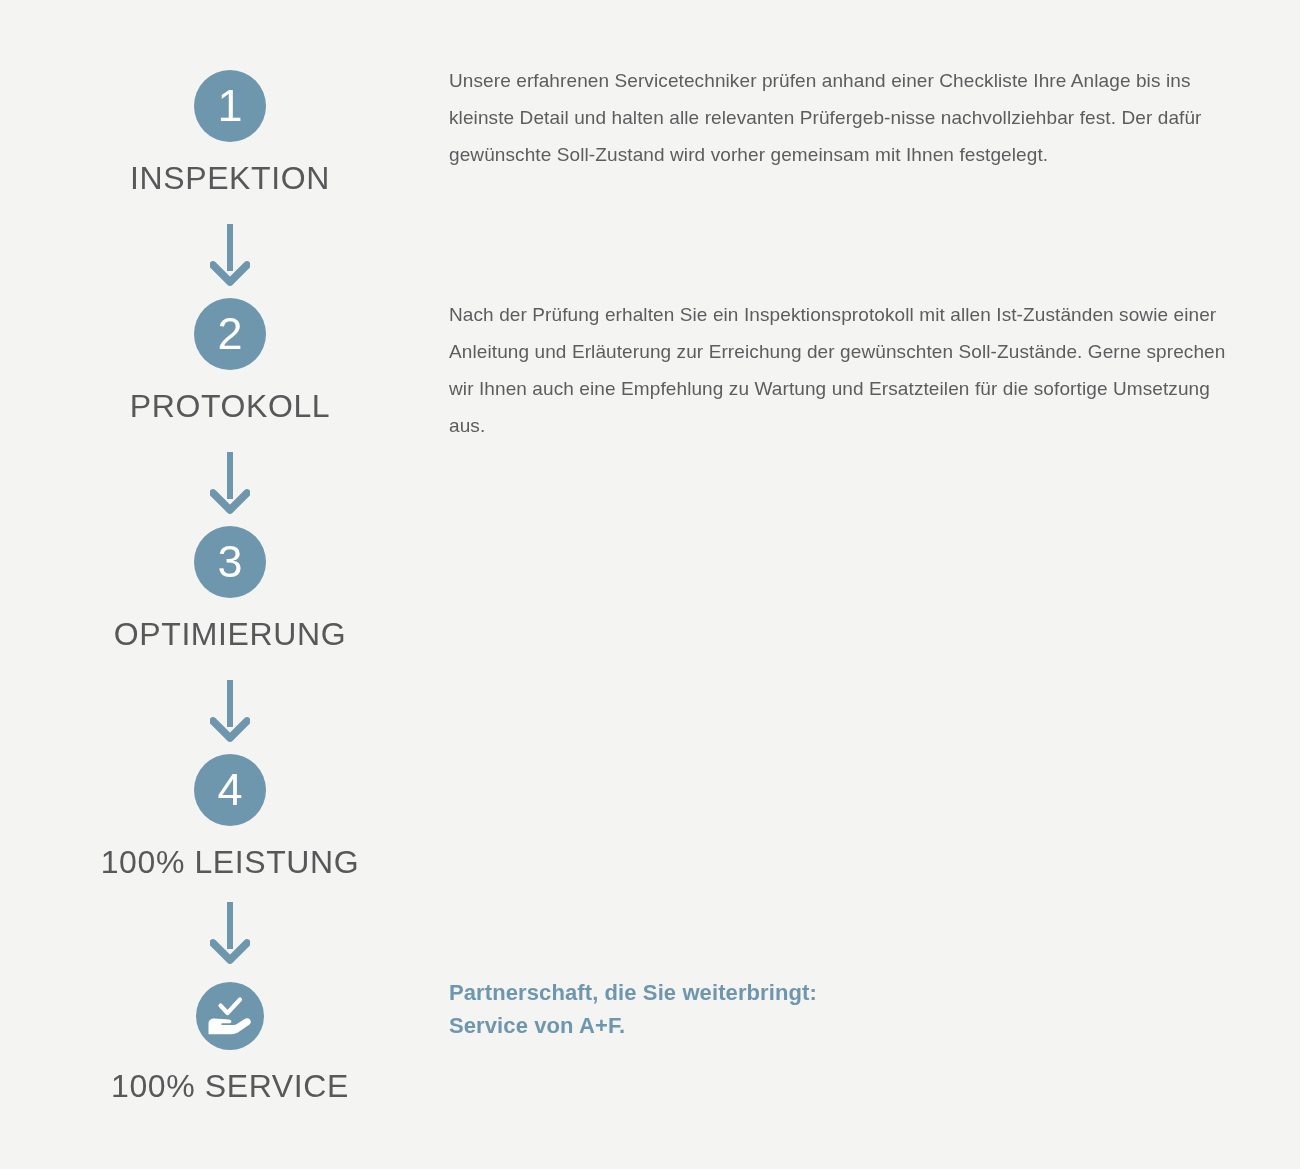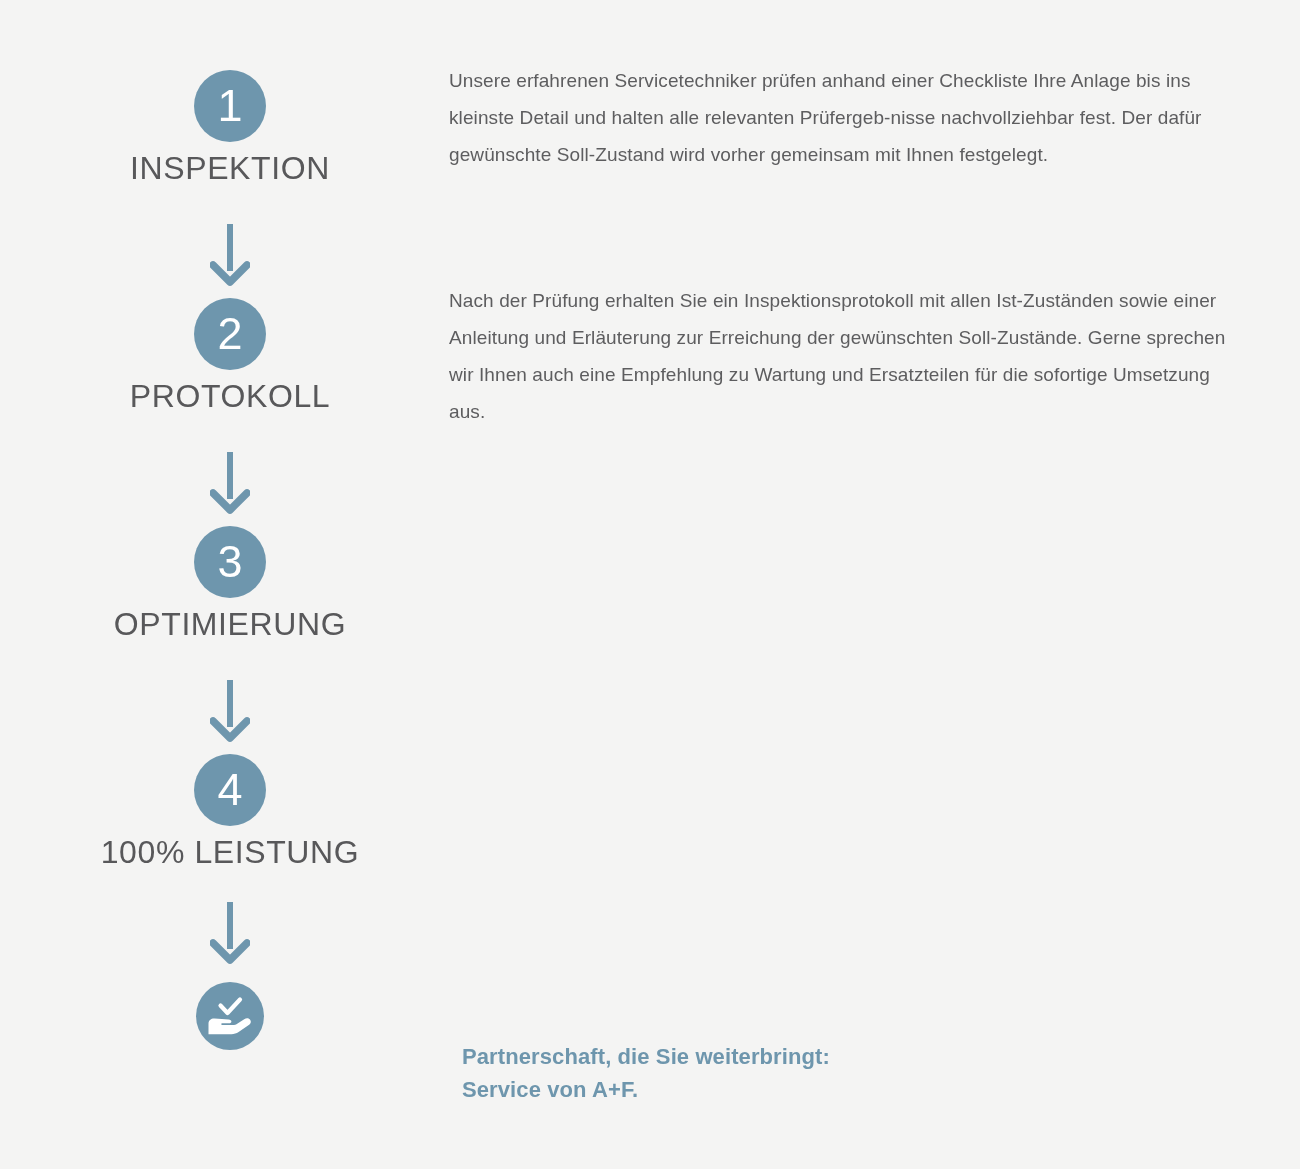--- a/index.html
+++ b/index.html
@@ -55,21 +55,21 @@
     width: 68px;
     height: 68px;
   }
   .badge.icon-badge svg {
     width: 46px;
     height: 40px;
     display: block;
   }
 
   .step-label {
-    margin-top: 8px;
+    margin-top: 18px;
     font-size: 32px;
     font-weight: 300;
     letter-spacing: 0.6px;
     color: #58585a;
     white-space: nowrap;
   }
 
   
   .arrow {
     position: absolute;
@@ -117,21 +117,21 @@
       <path d="M3 41 L20 58 L37 41" fill="none" stroke="#6e96ad" stroke-width="7.5" stroke-linecap="round" stroke-linejoin="round"></path>
     </svg>
   </div>
 
   <div class="step-node" style="top:298px;">
     <div class="badge">
       <span class="badge-num">2</span>
     </div>
     <div class="step-label">PROTOKOLL</div>
   </div>
-  <div class="para" style="top:282px;">Nach der Prüfung erhalten Sie ein Inspektionsprotokoll mit allen Ist-Zuständen sowie einer Anleitung und Erläuterung zur Erreichung der gewünschten Soll-Zustände. Gerne sprechen wir Ihnen auch eine Empfehlung zu Wartung und Ersatzteilen für die sofortige Umsetzung aus.</div>
+  <div class="para" style="top:296px;">Nach der Prüfung erhalten Sie ein Inspektionsprotokoll mit allen Ist-Zuständen sowie einer Anleitung und Erläuterung zur Erreichung der gewünschten Soll-Zustände. Gerne sprechen wir Ihnen auch eine Empfehlung zu Wartung und Ersatzteilen für die sofortige Umsetzung aus.</div>
 
   <div class="arrow" style="top:452px;">
     <svg viewBox="0 0 40 72" width="40" height="72" aria-hidden="true">
       <rect x="17" y="0" width="6" height="47" fill="#6e96ad"></rect>
       <path d="M3 41 L20 58 L37 41" fill="none" stroke="#6e96ad" stroke-width="7.5" stroke-linecap="round" stroke-linejoin="round"></path>
     </svg>
   </div>
 
   <div class="step-node" style="top:526px;">
     <div class="badge">
@@ -161,17 +161,18 @@
     </svg>
   </div>
 
   <div class="step-node" style="top:982px;">
     <div class="badge icon-badge">
       <svg viewBox="0 0 46 40" aria-hidden="true">
         <path d="M13.5 9.5 L20.5 17 L33 3.5" fill="none" stroke="#ffffff" stroke-width="4.2" stroke-linecap="round" stroke-linejoin="round"></path>
         <path d="M1.5 27.5 C1.5 24.2 4.2 22.2 7.6 22.4 C12.3 22.7 17.6 23.1 21.6 23.4 C23.4 23.5 24.4 24.3 24.4 25.4 C24.4 26.5 23.5 27.2 21.9 27.2 L15.2 27.2 C14.6 27.2 14.2 27.6 14.2 28.1 C14.2 28.6 14.6 29 15.2 29 L25.6 29 C27.6 29 29.1 28.4 30.6 27.4 L37.2 23.2 C39.4 21.8 42.1 22.1 43.3 23.9 C44.4 25.5 43.8 27.6 41.8 29 L31.6 36.1 C29.4 37.6 27.2 38.2 24.4 38.2 L1.5 38.2 Z" fill="#ffffff"></path>
       </svg>
     </div>
+    <div class="step-label">100% SERVICE</div>
   </div>
-  <div class="para highlight" style="top:1040px; white-space:pre-line;margin-left:13px;">Partnerschaft, die Sie weiterbringt:
+  <div class="para highlight" style="top:976px; white-space:pre-line;">Partnerschaft, die Sie weiterbringt:
 Service von A+F.</div>
 
 </div>
 
 </body></html>

